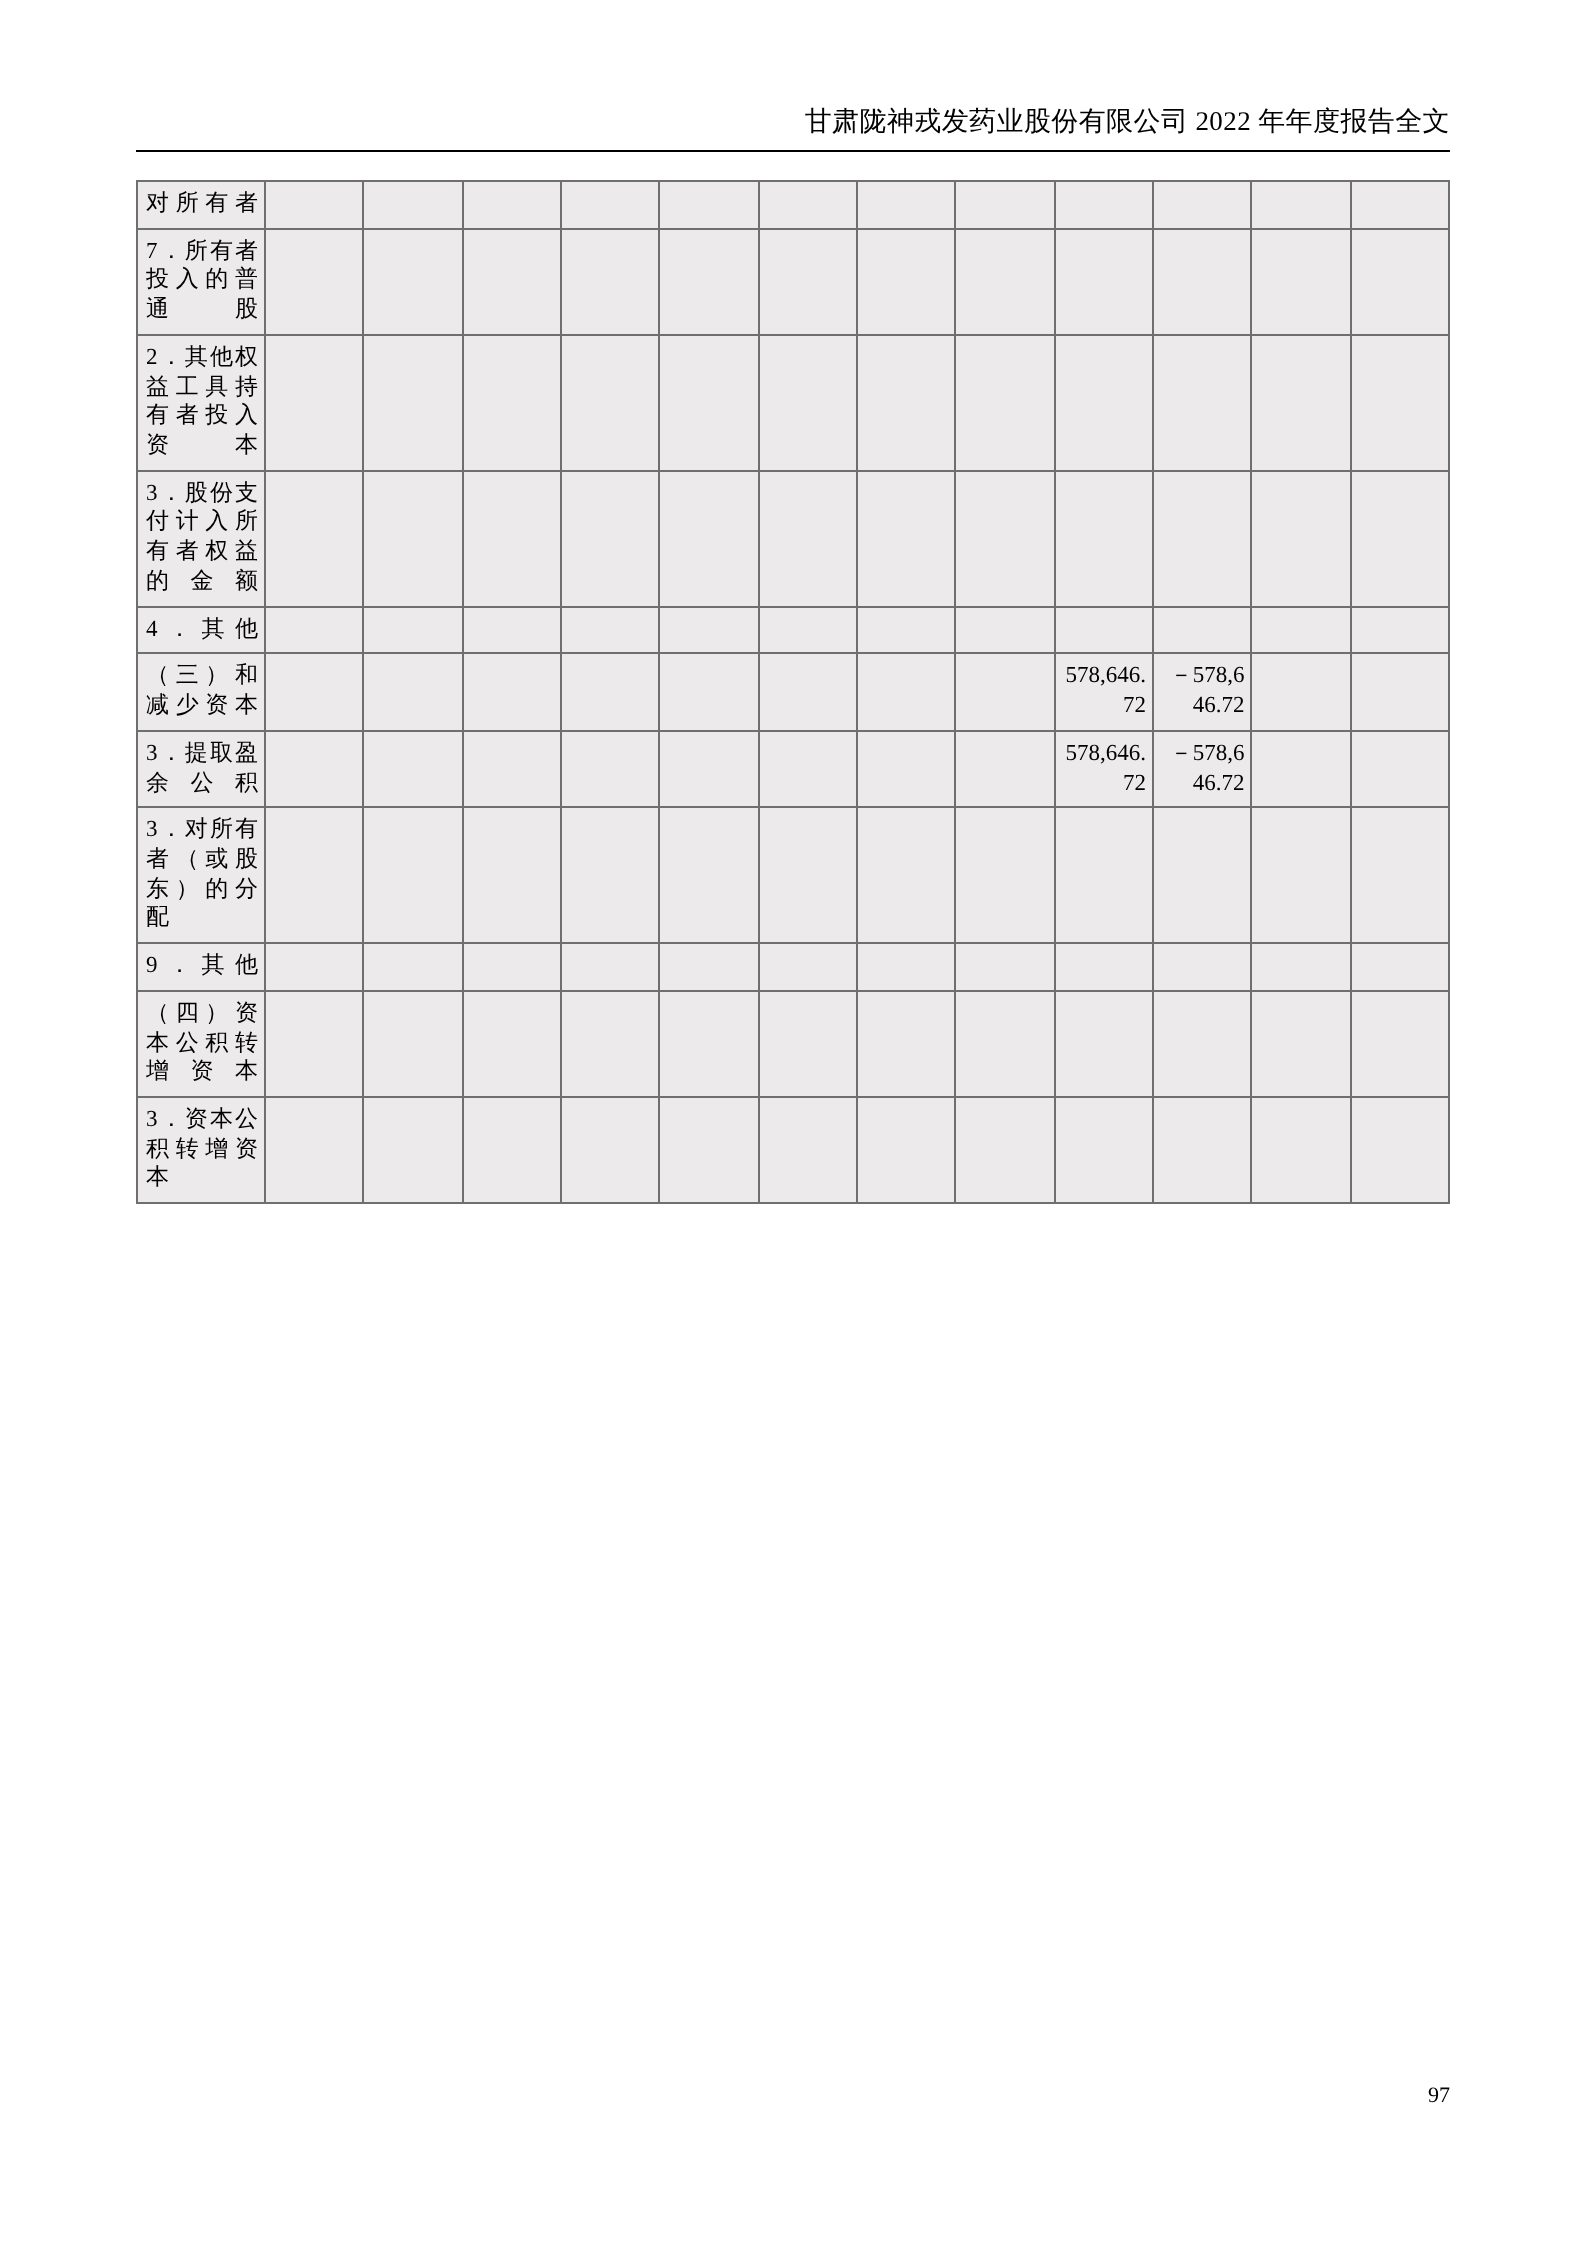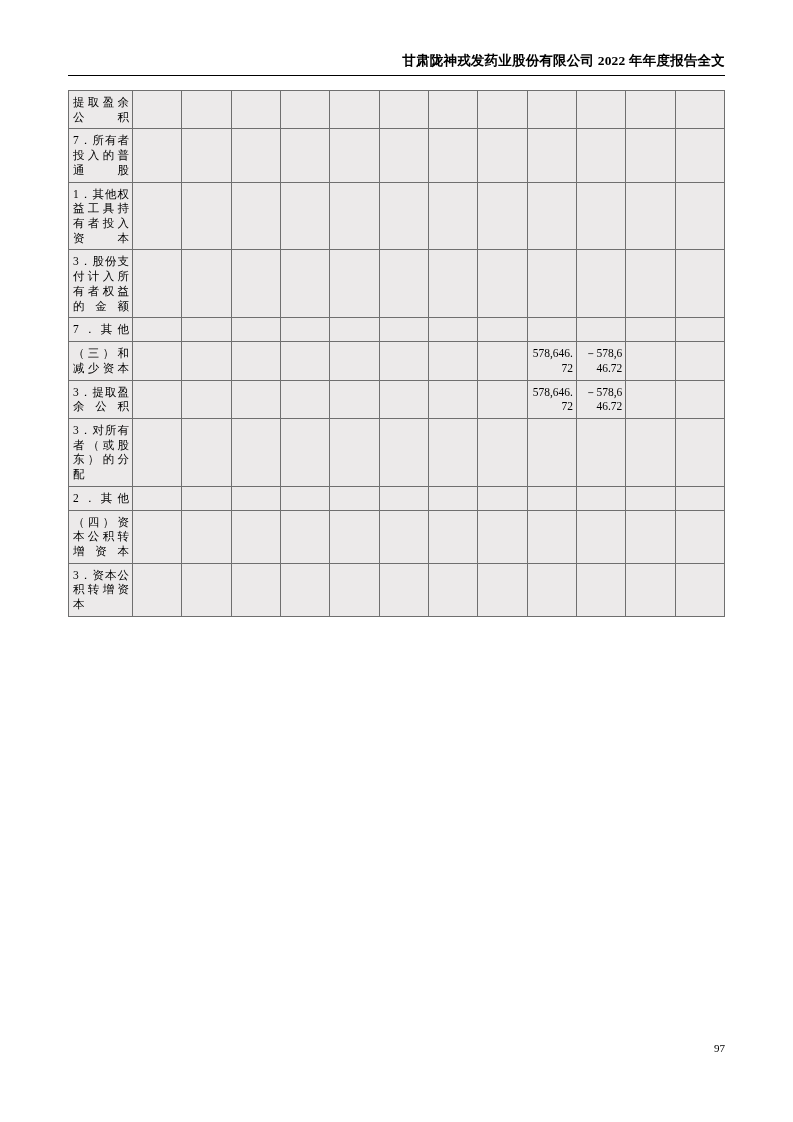--- a/index.html
+++ b/index.html
@@ -26,21 +26,21 @@
     top: 52px;
     left: 68px;
     right: 68px;
     height: 24px;
   }
   .header-text {
     position: absolute;
     right: 0;
     top: 0;
     font-size: 13.5px;
-    font-weight: bold;
+    font-weight: normal;
     letter-spacing: 0.2px;
     white-space: nowrap;
   }
   .header-rule {
     position: absolute;
     left: 0;
     right: 0;
     top: 23px;
     border-top: 1.6px solid #000;
   }
@@ -100,21 +100,21 @@
   <div class="header">
     <div class="header-text">甘肃陇神戎发药业股份有限公司 2022 年年度报告全文</div>
     <div class="header-rule"></div>
   </div>
 
   <div class="table-wrap">
     <table class="fin">
       <tbody>
         <tr>
           <td class="label">
-              <span class="lbl-inner">提取盈余公积</span>
+              <span class="lbl-inner">对所有者</span>
             </td>
           <td class="num">
               <span class="num-inner"></span>
             </td>
           <td class="num">
               <span class="num-inner"></span>
             </td>
           <td class="num">
               <span class="num-inner"></span>
             </td>
@@ -182,21 +182,21 @@
             </td>
           <td class="num">
               <span class="num-inner"></span>
             </td>
           <td class="num">
               <span class="num-inner"></span>
             </td>
         </tr>
         <tr>
           <td class="label">
-              <span class="lbl-inner">1．其他权益工具持有者投入资本</span>
+              <span class="lbl-inner">2．其他权益工具持有者投入资本</span>
             </td>
           <td class="num">
               <span class="num-inner"></span>
             </td>
           <td class="num">
               <span class="num-inner"></span>
             </td>
           <td class="num">
               <span class="num-inner"></span>
             </td>
@@ -264,21 +264,21 @@
             </td>
           <td class="num">
               <span class="num-inner"></span>
             </td>
           <td class="num">
               <span class="num-inner"></span>
             </td>
         </tr>
         <tr>
           <td class="label">
-              <span class="lbl-inner">7．其他</span>
+              <span class="lbl-inner">4．其他</span>
             </td>
           <td class="num">
               <span class="num-inner"></span>
             </td>
           <td class="num">
               <span class="num-inner"></span>
             </td>
           <td class="num">
               <span class="num-inner"></span>
             </td>
@@ -428,21 +428,21 @@
             </td>
           <td class="num">
               <span class="num-inner"></span>
             </td>
           <td class="num">
               <span class="num-inner"></span>
             </td>
         </tr>
         <tr>
           <td class="label">
-              <span class="lbl-inner">2．其他</span>
+              <span class="lbl-inner">9．其他</span>
             </td>
           <td class="num">
               <span class="num-inner"></span>
             </td>
           <td class="num">
               <span class="num-inner"></span>
             </td>
           <td class="num">
               <span class="num-inner"></span>
             </td>

